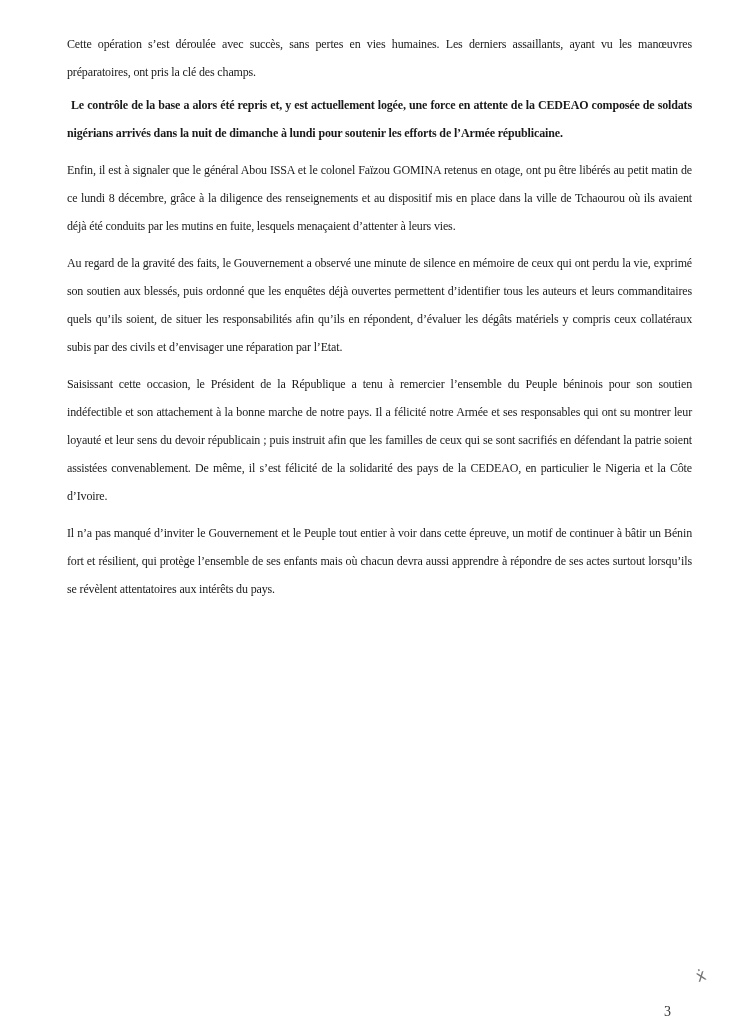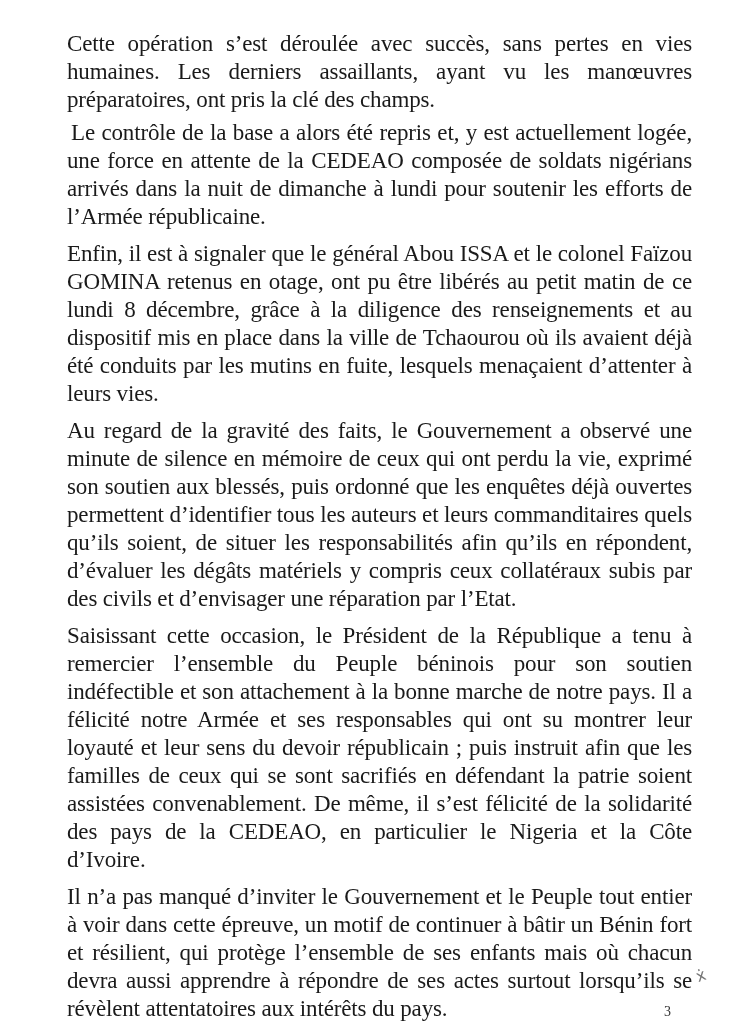--- a/index.html
+++ b/index.html
@@ -10,26 +10,26 @@
     font-family: "Liberation Serif", "DejaVu Serif", serif;
     color: #1a1a1a;
   }
   .page {
     position: absolute;
     left: 67px; top: 30px;
     width: 625px;
   }
   .para {
     margin: 0 0 9px 0;
-    font-size: 23px;
+    font-size: 12px;
     line-height: 28px;
     text-align: justify;
     letter-spacing: -0.15px;
   }
-  .para.indent-1 { text-indent: 4px; margin-top: -4px; }
+  .para.indent-1 { text-indent: 4px; margin-top: -4px; font-weight: bold; }
   .initials {
     position: absolute;
     left: 696px; top: 966px;
     font-size: 16px; color: #777;
     font-family: "DejaVu Sans", sans-serif;
     transform: rotate(-20deg);
   }
   .page-number {
     position: absolute;
     left: 664px; top: 1004px;

